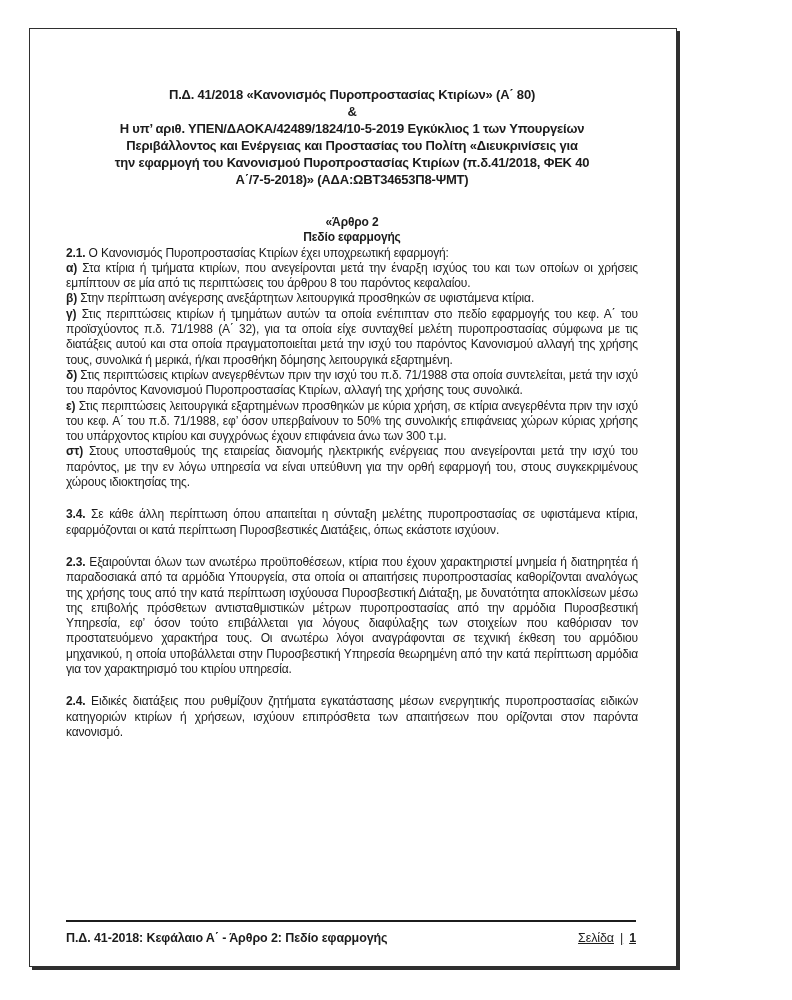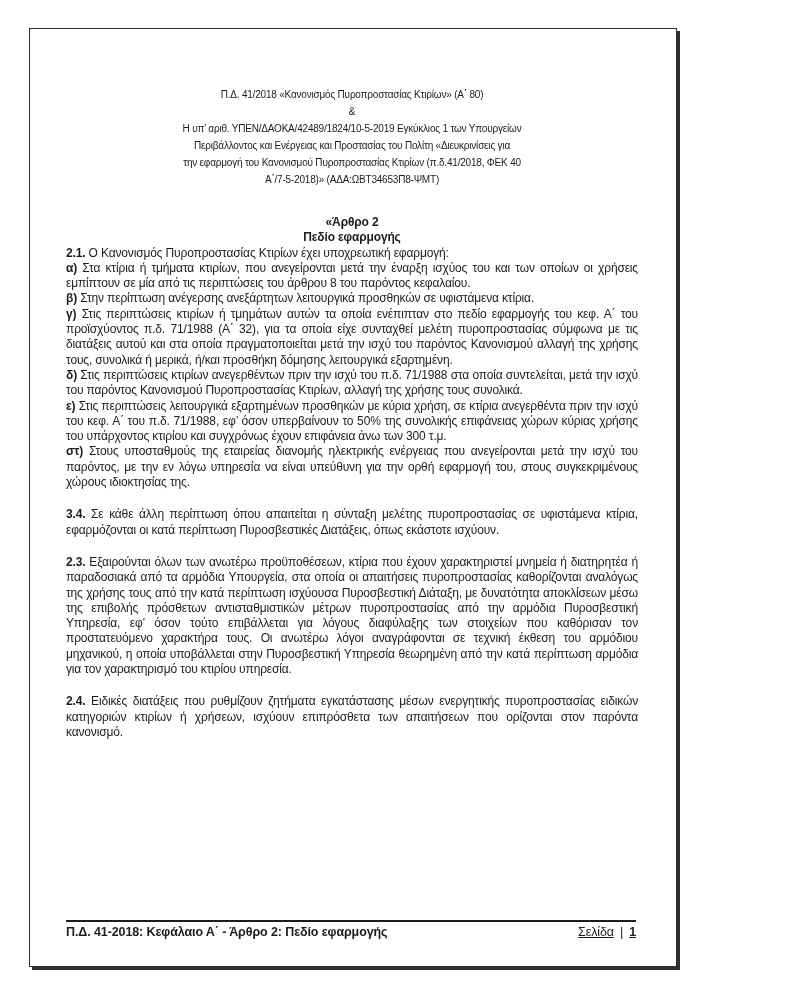--- a/index.html
+++ b/index.html
@@ -16,41 +16,41 @@
     left: 29px; top: 28px;
     width: 648px; height: 939px;
     border: 1px solid #2f2f2f;
     box-shadow: 3px 3px 0 0 #2f2f2f;
     background: #ffffff;
     box-sizing: border-box;
   }
   .doc-title {
     margin: 57px 38px 0 36px;
     text-align: center;
-    font-weight: normal;
-    font-size: 10px;
+    font-weight: bold;
+    font-size: 13px;
     line-height: 17px;
     letter-spacing: -0.2px;
   }
   .doc-body {
     margin: 27px 38px 0 36px;
     font-size: 12px;
     line-height: 15.3px;
     letter-spacing: -0.15px;
     text-align: justify;
   }
   .doc-body p { margin: 0; }
   .doc-body p.spaced { margin-top: 17px; }
   .doc-body .head { font-weight: bold; text-align: center; }
   .doc-body b.lbl { font-weight: bold; }
   .doc-footer {
     position: absolute;
     left: 36px; right: 40px; top: 891px;
     border-top: 2px solid #1c1c1c;
-    padding-top: 3px;
+    padding-top: 9px;
     display: flex;
     justify-content: space-between;
     align-items: baseline;
     font-size: 12.5px;
     letter-spacing: -0.1px;
   }
   .doc-footer .f-left { font-weight: bold; }
   .doc-footer .f-right { display: flex; gap: 6px; text-decoration: underline; }
   .doc-footer .f-page-num { font-weight: bold; }
 </style>

